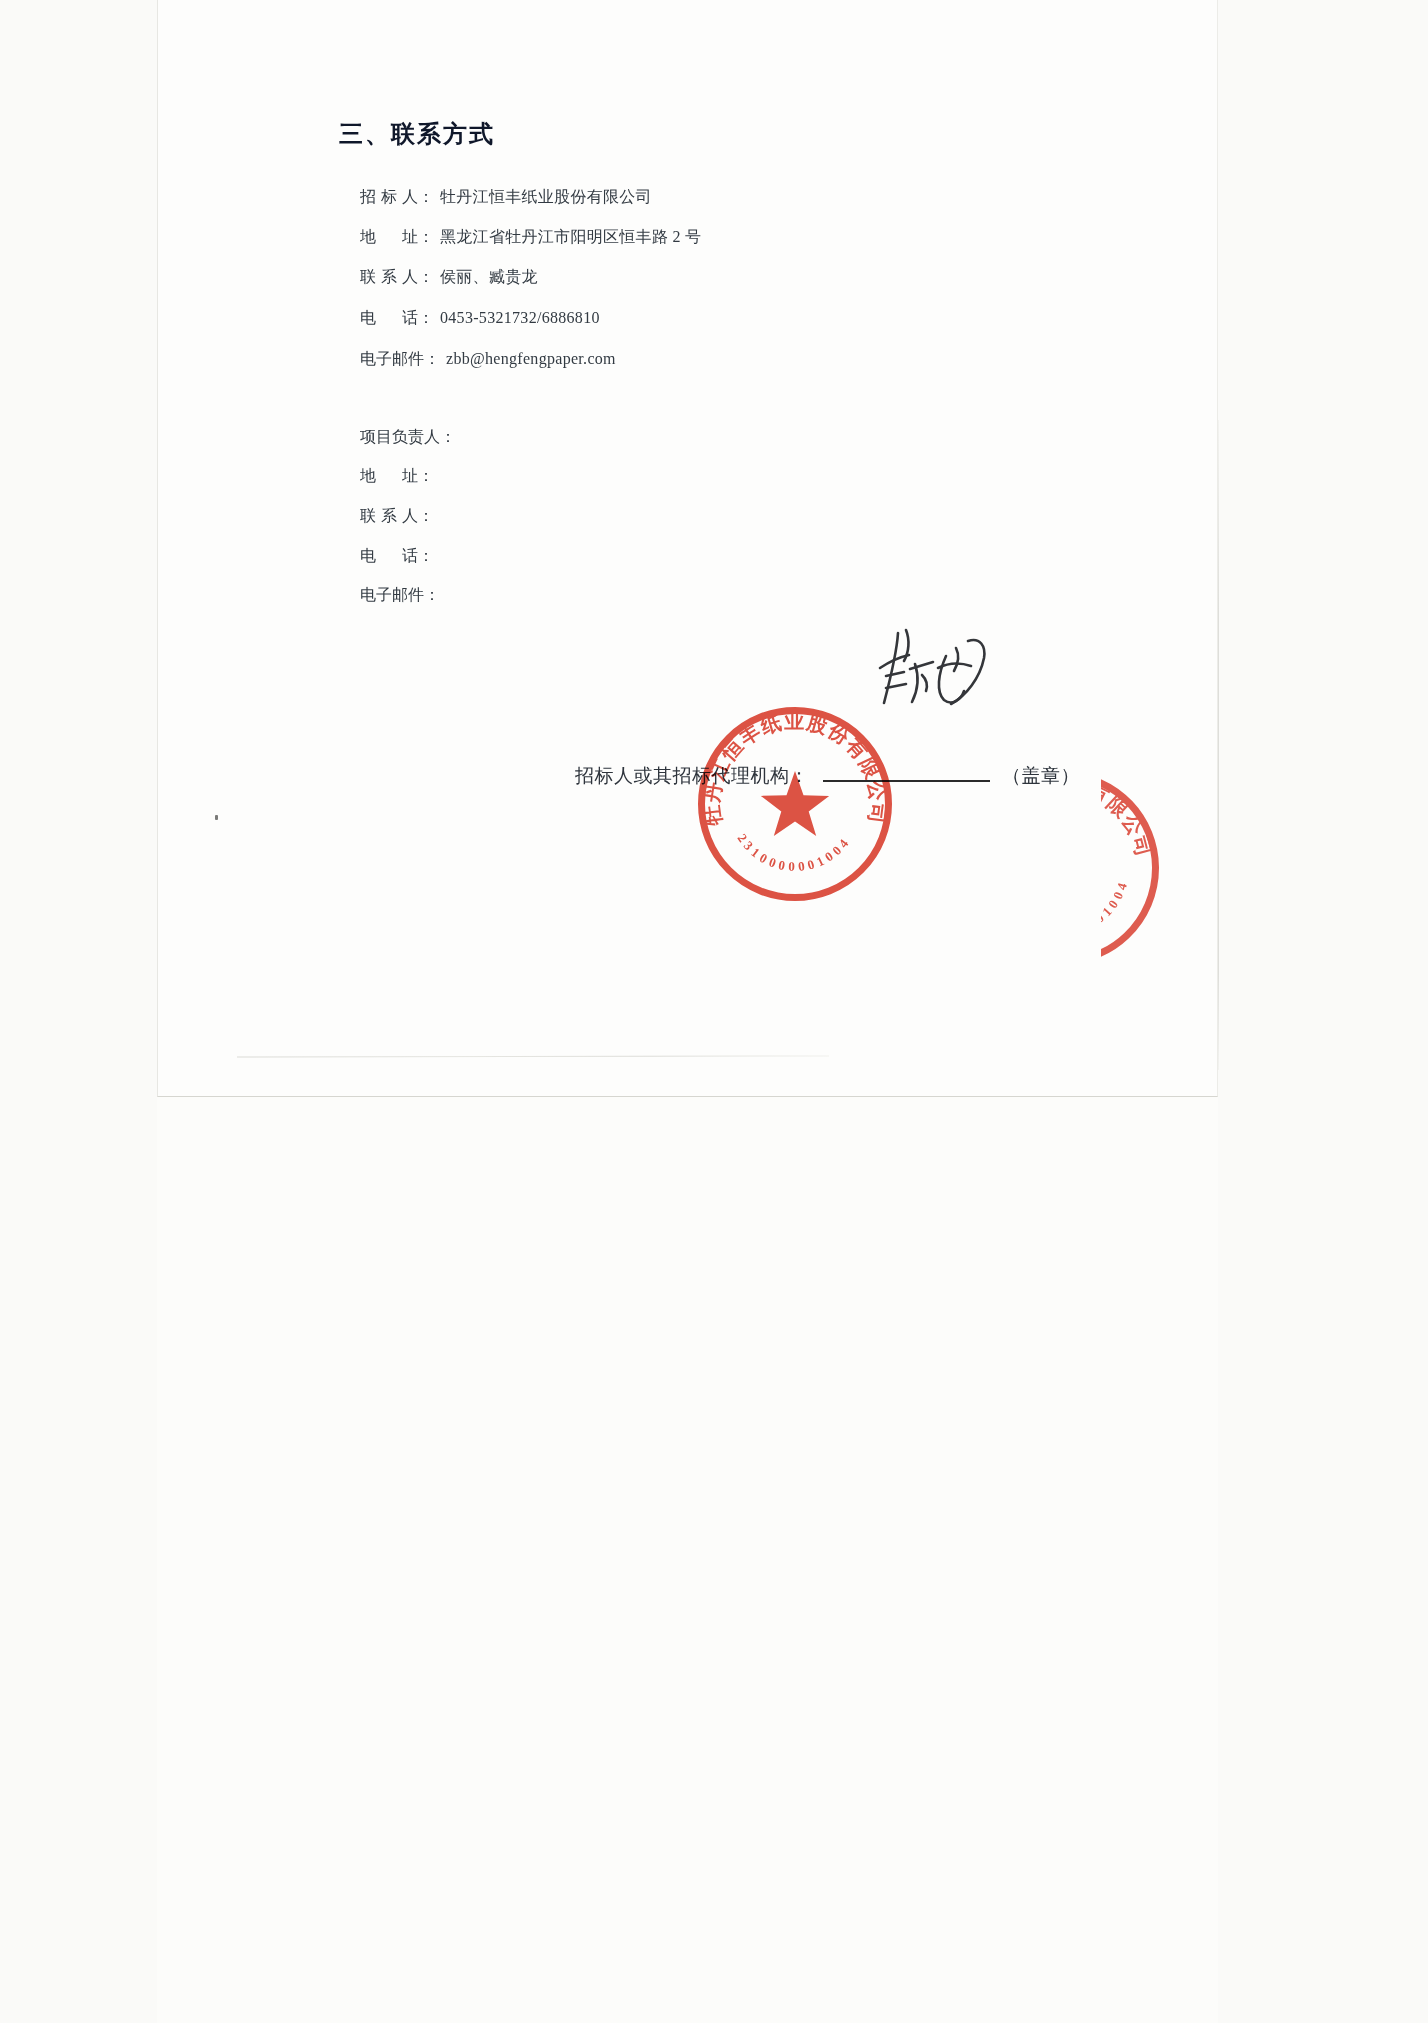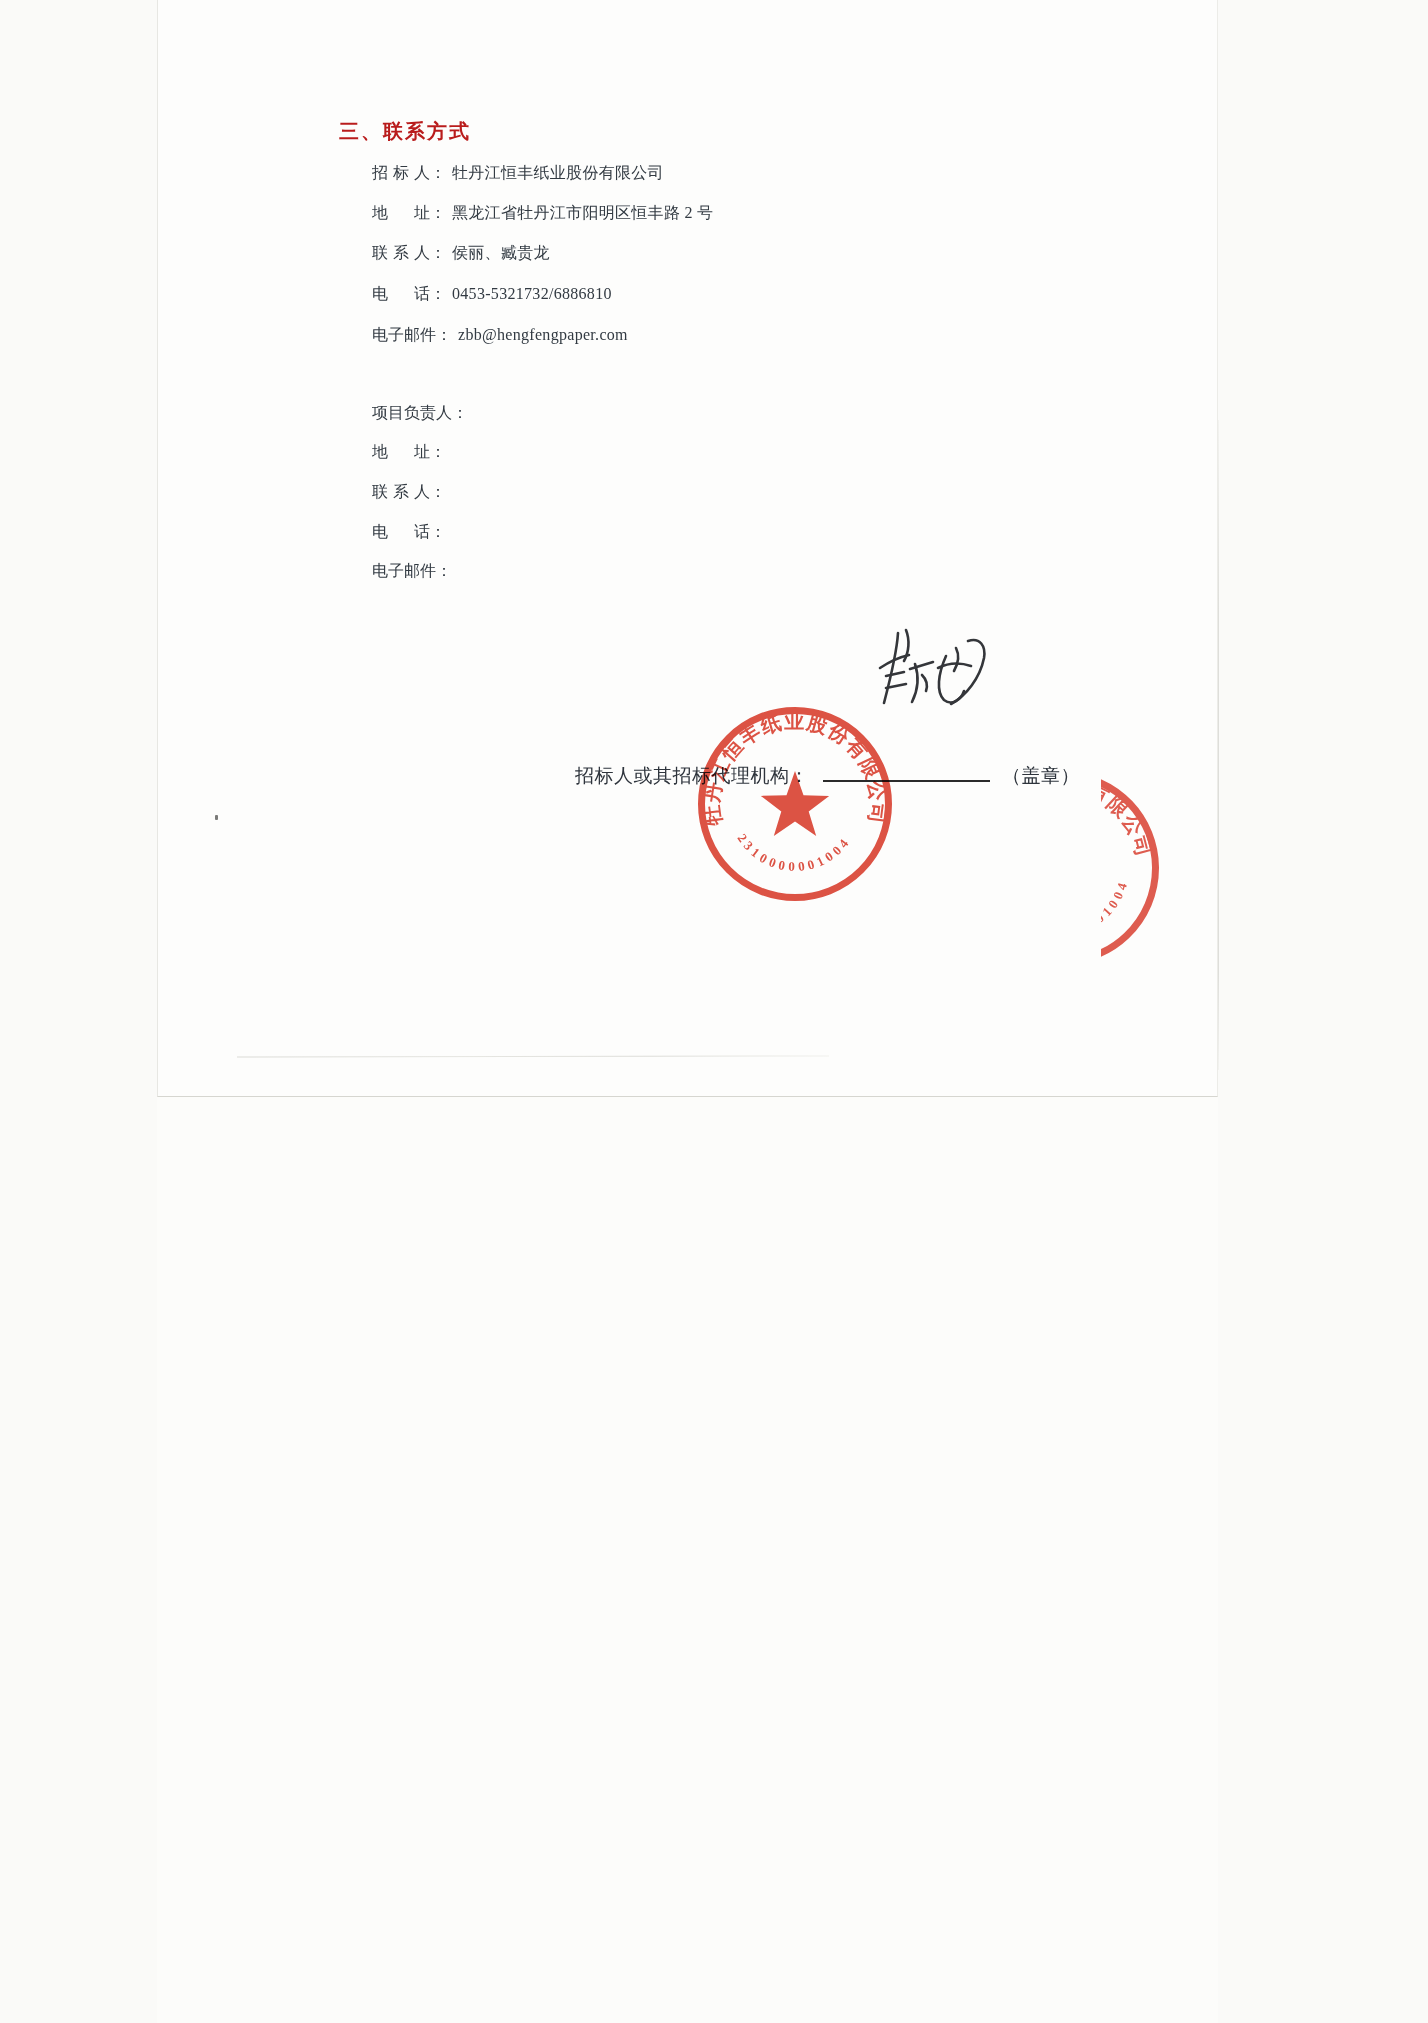--- a/index.html
+++ b/index.html
@@ -19,27 +19,27 @@
     border-right:1px solid #ecece8;
     border-bottom:1px solid #d6d6d0;
     box-sizing:border-box;
   }
   .under-sheet{
     position:absolute;left:157px;top:1097px;width:1061px;height:926px;
     background:#fcfcfa;
   }
   .heading{
     position:absolute;left:339px;top:118px;
-    font-size:20px;font-weight:bold;color:#b91c1c;
+    font-size:24px;font-weight:bold;color:#0f172a;
     letter-spacing:2px;white-space:nowrap;
   }
   .line{
-    position:absolute;left:372px;
+    position:absolute;left:360px;
     font-size:16px;line-height:24px;white-space:nowrap;
-    display:flex;align-items:baseline;
+    display:flex;align-items:baseline;margin-top:24px;
   }
   .lbl{
     display:inline-block;min-width:58px;
     text-align:justify;text-align-last:justify;
   }
   .colon{display:inline-block;}
   .val{margin-left:6px;letter-spacing:0.3px;}
   .sigline{
     position:absolute;left:380px;top:673px;
     font-size:19px;line-height:30px;letter-spacing:0.5px;white-space:nowrap;

